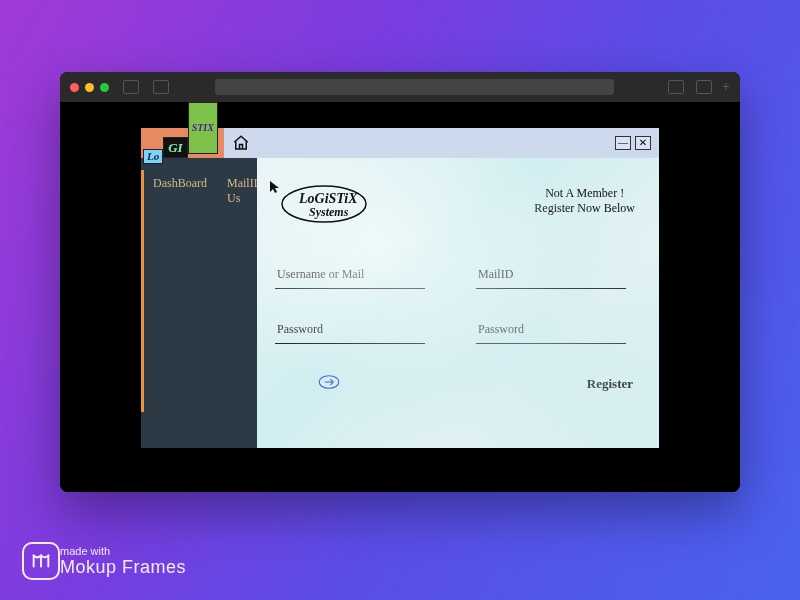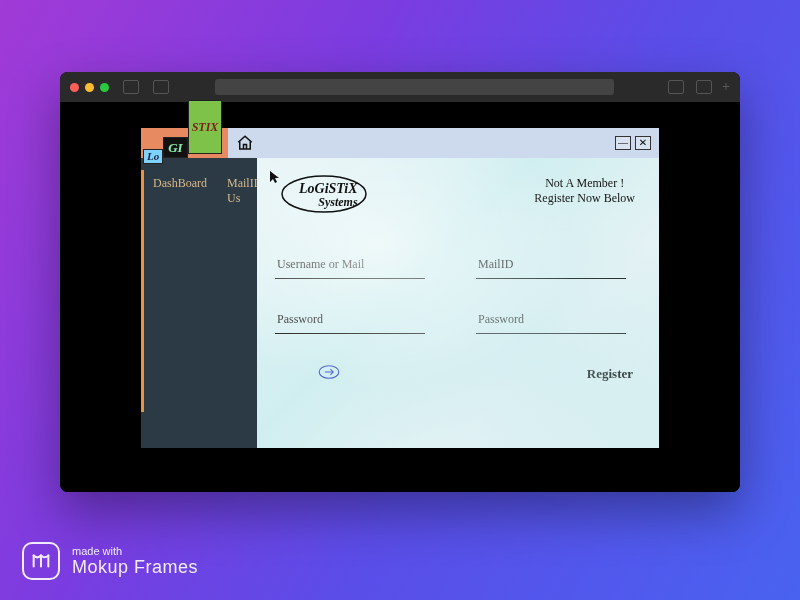--- a/index.html
+++ b/index.html
@@ -2,21 +2,21 @@
 <html><head>
 <meta charset="utf-8">
 <style>
   * { box-sizing: border-box; margin: 0; padding: 0; }
   html, body { width: 800px; height: 600px; overflow: hidden; font-family: Georgia, serif; }
   body {
     background: linear-gradient(120deg, #a13ad6 0%, #7a3ce0 35%, #5a4de8 60%, #4962f0 100%);
     position: relative;
   }
   .watermark {
-    position: absolute; left: 22px; bottom: 20px; display: flex; align-items: center; gap: 12px;
+    position: absolute; left: 22px; bottom: 20px; display: flex; align-items: center; 
     color: #fff; opacity: 0.9;
   }
   .watermark-icon {
     width: 38px; height: 38px; border: 2px solid #fff; border-radius: 10px;
     display: flex; align-items: center; justify-content: center;
   }
   .watermark-icon svg { width: 22px; height: 22px; }
   .watermark-text { display: flex; flex-direction: column; font-family: Arial, sans-serif; font-weight: 300; }
   .watermark-text .small { font-size: 11px; }
   .watermark-text .big { font-size: 18px; letter-spacing: 0.5px; }
@@ -50,21 +50,21 @@
     height: 30px; background: #e88a61; display: flex; align-items: stretch;
     position: relative;
   }
   .logo-stack { display: flex; align-items: flex-end; padding: 2px 2px 0 2px; gap: 0; }
   .logo-chip {
     font-family: 'Brush Script MT', cursive; font-style: italic; font-weight: bold;
     padding: 1px 3px; font-size: 11px; border: 1px solid #222; line-height: 1;
   }
   .chip-lo { background: #7dd3fc; color: #1a2340; transform: translateY(6px); margin-top: 24px; }
   .chip-gi { background: #111; color: #86efac; font-size: 13px; padding: 3px 4px; }
-  .chip-stix { background: #7fc24a; color: #7f1d1d; transform: translateY(-4px); font-size: 12px; padding: 20px 3px; }
+  .chip-stix { background: #7fc24a; color: #4c1d95; transform: translateY(-4px); font-size: 10px; padding: 20px 3px; }
   .title-rest {
     flex: 1; background: #cdd9ed; margin-left: 4px; display: flex; align-items: center;
     padding: 0 8px; justify-content: space-between;
   }
   .home-icon svg { width: 18px; height: 18px; display: block; }
   .winbtns { display: flex; gap: 4px; }
   .winbtn { width: 16px; height: 14px; border: 1px solid #333; background: #d8e2f0; font-size: 10px;
     display:flex; align-items:center; justify-content:center; line-height:1; }
 
   .app-body { flex: 1; display: flex; }
@@ -74,38 +74,38 @@
   }
   .nav-item {
     color: #d9b98c; font-size: 12px; padding: 12px 8px 12px 12px; cursor: pointer;
     margin-bottom: 30px; position: relative;
   }
   .nav-item.active::before {
     content: ""; position: absolute; left: 0; top: 6px; bottom: 6px; width: 3px; background: #e8953f;
   }
   .content {
     flex: 1; position: relative; background: linear-gradient(135deg, #e8f4f6 0%, #d0eef0 40%, #e4f2f4 70%, #d8eff1 100%);
-    padding: 14px 18px 10px 18px;
+    padding: 24px 18px 10px 18px;
   }
   .content::before {
     content:""; position:absolute; inset:0;
     background: radial-gradient(ellipse at 30% 30%, rgba(255,255,255,0.6), transparent 50%),
                 radial-gradient(ellipse at 70% 70%, rgba(200,235,238,0.5), transparent 50%);
     pointer-events:none;
   }
   .top-row { display: flex; justify-content: space-between; align-items: flex-start; }
   .brand {
     position: relative; width: 120px; height: 50px;
   }
   .brand svg { position: absolute; left: -6px; top: -2px; }
   .brand-text {
     position: absolute; left: 24px; top: 10px; font-family: 'Brush Script MT', cursive;
     font-size: 14px; font-style: italic; font-weight: bold; color: #111; line-height: 1;
   }
-  .brand-text .l2 { display:block; font-size: 12px; margin-left: 10px; text-align: right; }
+  .brand-text .l2 { display:block; font-size: 12px; margin-left: 10px; }
   .cursor-arrow { position:absolute; left: 14px; top: 6px; }
   .member-msg { text-align: center; font-size: 12px; color: #111; margin-right: 6px; margin-top: 4px; }
   .member-msg span { display: block; }
 
   .forms { display: flex; gap: 36px; margin-top: 32px; }
   .col { flex: 1; display:flex; flex-direction:column; gap: 30px; }
   .field { font-size: 12px; color: #222; border: none; border-bottom: 1.5px solid #111;
     background: transparent; padding: 3px 2px 6px 2px; width: 150px; outline: none; font-family: inherit; }
   .field::placeholder { color: #222; opacity: 1; }
 

